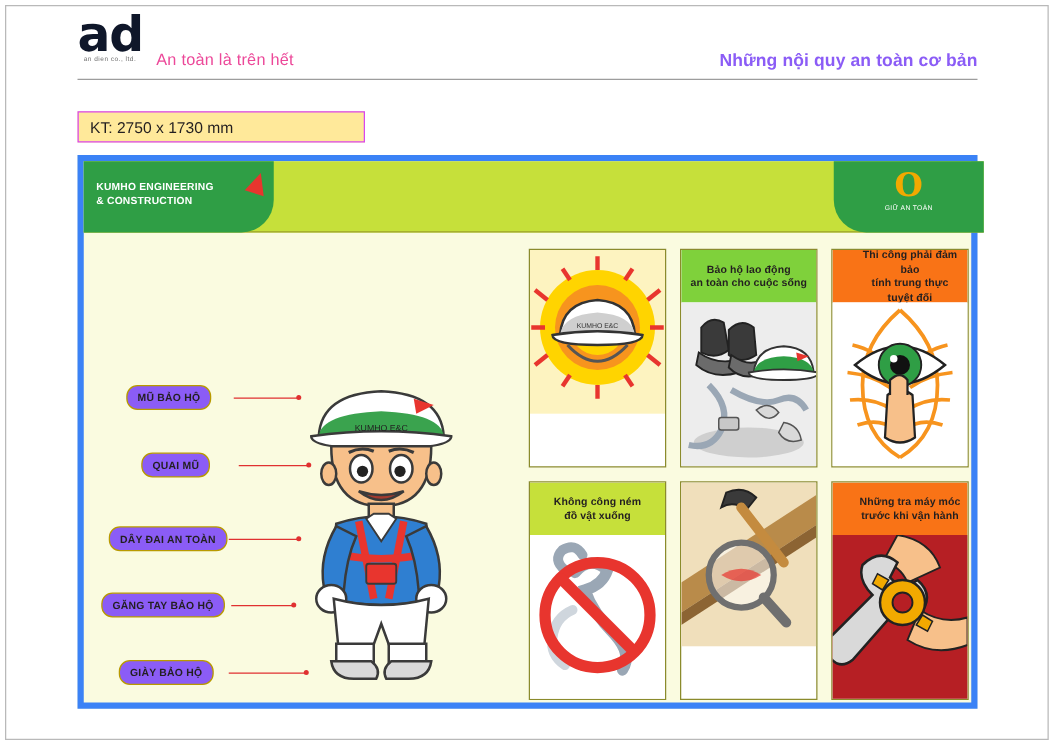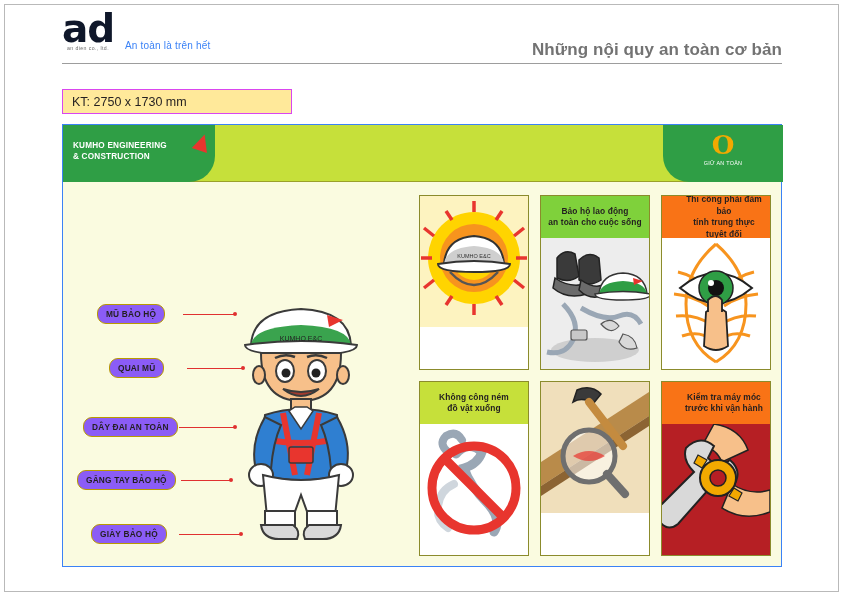--- a/index.html
+++ b/index.html
@@ -44,30 +44,30 @@
   }
   #logo-sub {
     font-size: 5.2px;
     color: #6d6d6d;
     letter-spacing: .4px;
     margin-top: 1px;
   }
   #slogan {
     position: absolute;
     left: 63px; top: 26px;
-    font-size: 10px;
-    color: #3b82f6;
+    font-size: 13px;
+    color: #ec4899;
     letter-spacing: .2px;
   }
   #header-right {
     position: absolute;
     right: 0; top: 26px;
-    font-size: 17px;
-    font-weight: bold;
-    color: #737373;
+    font-size: 14px;
+    font-weight: bold;
+    color: #8b5cf6;
     letter-spacing: .1px;
   }
   #header-rule {
     position: absolute;
     left: 62px; top: 63px;
     width: 720px; height: 1px;
     background: #9d9d9d;
   }
 
   
@@ -85,21 +85,21 @@
     font-size: 12.5px;
     color: #231f20;
   }
 
   
   #poster {
     position: absolute;
     left: 62px; top: 124px;
     width: 720px; height: 443px;
     background: #fafbe0;
-    border: 1px solid #3b82f6;
+    border: 5px solid #3b82f6;
   }
   
   #poster-band {
     position: absolute;
     left: 0; top: 0;
     width: 720px; height: 57px;
     background: #c6e03a;
     border-bottom: 1px solid #9aa02a;
   }
   #band-left {
@@ -481,21 +481,21 @@
             <circle cx="48" cy="74" r="26" fill="#ffffff" fill-opacity="0.55" stroke="#6f6f6f" stroke-width="5"></circle>
             <path d="M66 92 l18 20" stroke="#6f6f6f" stroke-width="8" stroke-linecap="round"></path>
             <path d="M32 74 q16 -10 32 0 q-16 10 -32 0 z" fill="#e8352e" opacity=".7"></path>
           </svg>
         </div>
       </div>
 
       <div class="card">
         <div class="card-head h-yellow">
           <div>
-            <div>Kiểm tra máy móc</div>
+            <div>Những tra máy móc</div>
             <div>trước khi vận hành</div>
           </div>
         </div>
         <div class="card-body b-red">
           <svg width="108" height="131" viewBox="0 0 108 131">
             <rect width="108" height="131" fill="#b61f24"></rect>
             <path d="M52 0 q26 4 34 26 l-26 12 q-6 -14 -20 -16 z" fill="#f7c08a" stroke="#222" stroke-width="1.5"></path>
             <path d="M108 88 q-26 10 -48 -4 l10 -24 q18 12 38 6 z" fill="#f7c08a" stroke="#222" stroke-width="1.5"></path>
             <path d="M24 24 q14 -14 28 -2 l-6 12 l10 10 l12 -8 q14 12 2 28 q-10 12 -24 2 l-30 34 q-10 8 -18 -2 q-8 -10 2 -18 l32 -32 q-12 -12 -8 -24 z" fill="#d9d9d9" stroke="#222" stroke-width="2"></path>
             <circle cx="56" cy="54" r="18" fill="#f2a900" stroke="#222" stroke-width="2"></circle>

